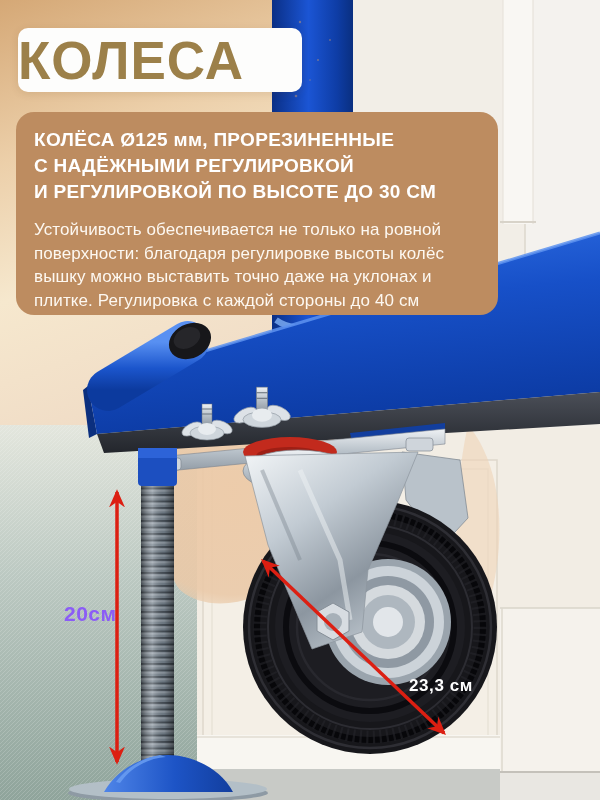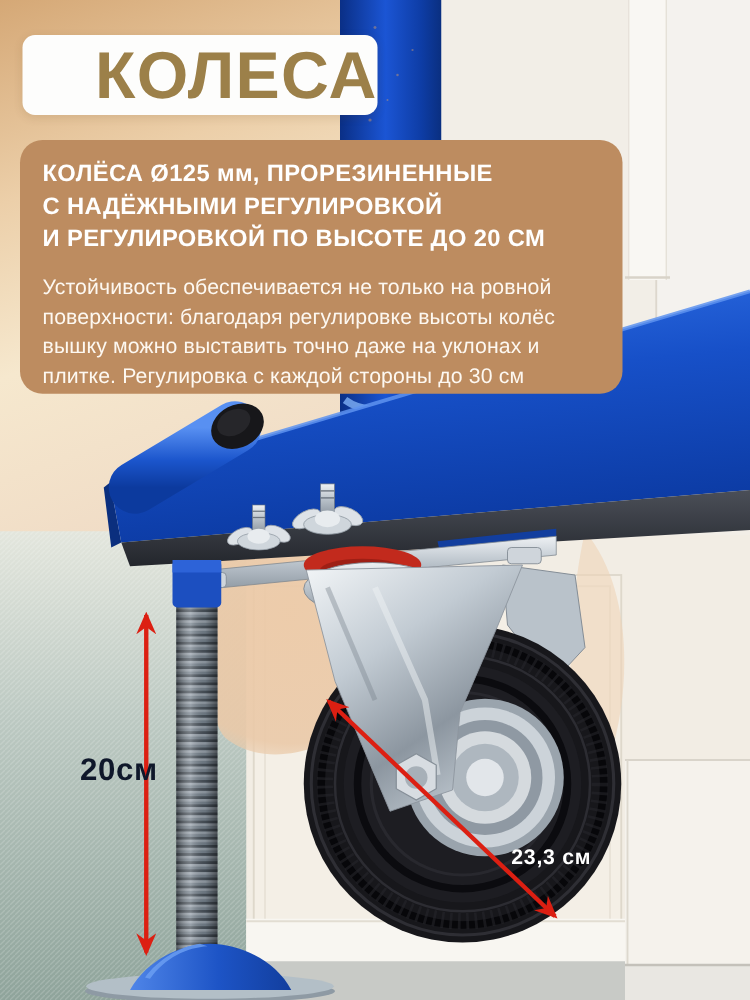--- a/index.html
+++ b/index.html
@@ -7,21 +7,21 @@
     position:relative;width:600px;height:800px;overflow:hidden;
     font-family:"Liberation Sans",sans-serif;
     background:#f1ece4;
   }
   .scene{position:absolute;left:0;top:0;width:600px;height:800px;display:block;}
   
   .title-card{
     position:absolute;left:18px;top:28px;width:284px;height:64px;
     background:#fdfdfc;border-radius:10px;
     box-shadow:0 2px 8px rgba(90,60,20,.12);
-    display:flex;align-items:center;justify-content:flex-end;
+    display:flex;align-items:center;justify-content:flex-start;
   }
   .title-card h1{
     margin:0;color:#9C8049;font-size:53px;font-weight:bold;
     letter-spacing:1px;line-height:1;white-space:nowrap;
   }
   
   .info-box{
     position:absolute;left:16px;top:112px;width:482px;height:203px;
     box-sizing:border-box;background:#BD8C60;border-radius:18px;
     padding:15px 4px 12px 18px;color:#ffffff;
@@ -29,21 +29,21 @@
   .info-box .hline{
     display:block;font-size:19px;line-height:26px;font-weight:bold;
     letter-spacing:.3px;white-space:nowrap;
   }
   .info-box p{
     margin:13px 0 0 0;font-size:17px;line-height:23.5px;font-weight:400;
     color:#fdf8f1;letter-spacing:.1px;
   }
   
   .measure-label{position:absolute;font-weight:bold;white-space:nowrap;}
-  .measure-height{left:64px;top:602px;font-size:25px;color:#0f172a;letter-spacing:.5px;}
+  .measure-height{left:64px;top:602px;font-size:21px;color:#8b5cf6;letter-spacing:.5px;}
   .measure-diameter{left:409px;top:676px;font-size:17px;color:#ffffff;letter-spacing:.6px;}
 </style>
 </head>
 <body>
 
 <div class="poster">
 
   <svg class="scene" viewBox="0 0 600 800" xmlns="http://www.w3.org/2000/svg">
     <defs>
       <linearGradient id="goldBg" x1="0" y1="0" x2="0.22" y2="1">
@@ -262,21 +262,21 @@
   </svg>
 
   <div class="title-card">
     <h1>КОЛЕСА</h1>
   </div>
 
   <div class="info-box">
     <div>
       <span class="hline">КОЛЁСА Ø125 мм, ПРОРЕЗИНЕННЫЕ</span>
       <span class="hline">С НАДЁЖНЫМИ РЕГУЛИРОВКОЙ</span>
-      <span class="hline">И РЕГУЛИРОВКОЙ ПО ВЫСОТЕ ДО 20 СМ</span>
+      <span class="hline">И РЕГУЛИРОВКОЙ ПО ВЫСОТЕ ДО 30 СМ</span>
     </div>
-    <p>Устойчивость обеспечивается не только на ровной поверхности: благодаря регулировке высоты колёс вышку можно выставить точно даже на уклонах и плитке. Регулировка с каждой стороны до 30 см</p>
+    <p>Устойчивость обеспечивается не только на ровной поверхности: благодаря регулировке высоты колёс вышку можно выставить точно даже на уклонах и плитке. Регулировка с каждой стороны до 40 см</p>
   </div>
 
   <div class="measure-label measure-height">20см</div>
   <div class="measure-label measure-diameter">23,3 см</div>
 
 </div>
 
 </body></html>

